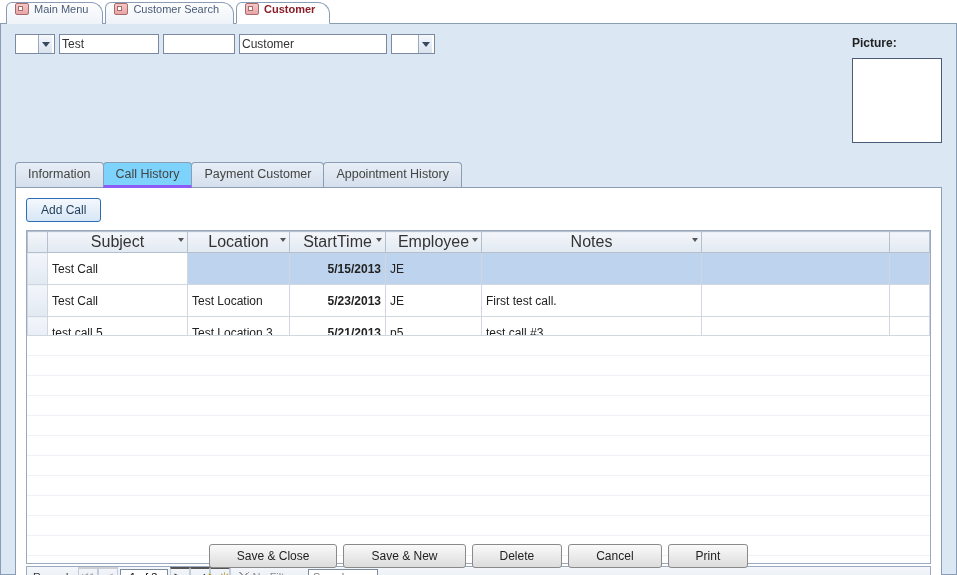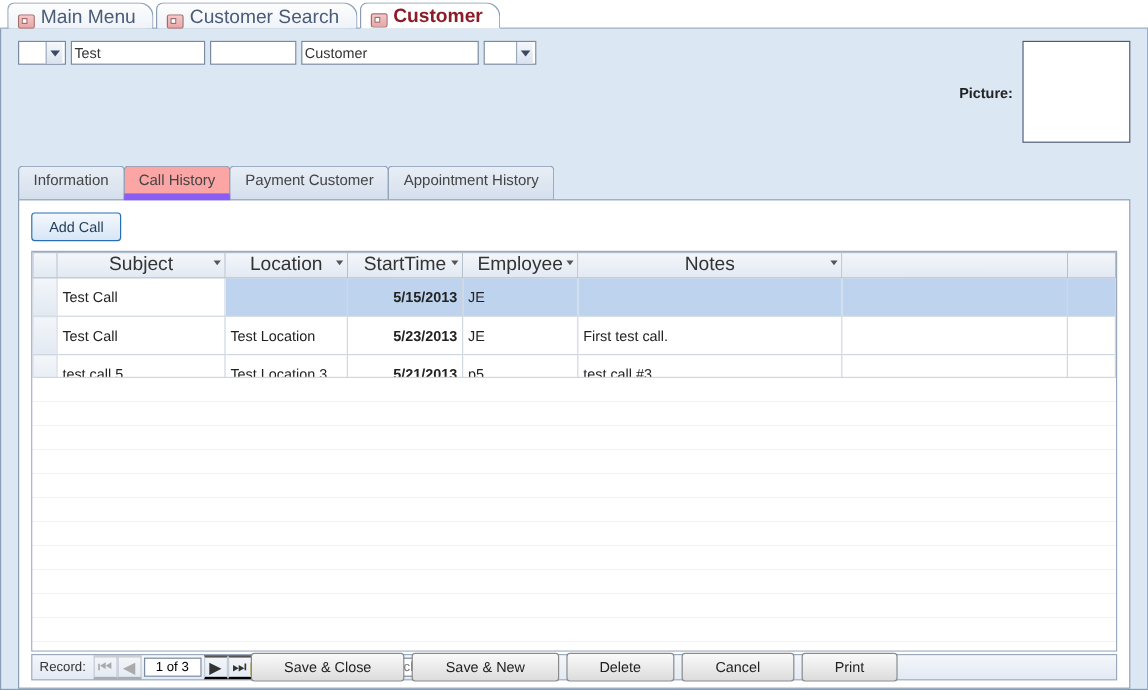--- a/index.html
+++ b/index.html
@@ -18,31 +18,31 @@
   .tabbar {
     display: flex;
     align-items: flex-end;
     height: 24px;
     background: #fff;
     border-bottom: 1px solid #8a9db5;
     padding-left: 6px;
   }
   .doctab {
     display: flex;
-    align-items: flex-end;
+    align-items: flex-start;
     gap: 5px;
     height: 22px;
     padding: 0 14px 0 8px;
     border: 1px solid #8a9db5;
     border-bottom: none;
     border-top-left-radius: 6px;
     border-top-right-radius: 12px;
     background: linear-gradient(#fdfdfd,#eef3f9);
     margin-right: 2px;
-    font-size: 16px;
+    font-size: 11px;
     color: #4a5c77;
     position: relative;
     top: 1px;
     cursor: pointer;
   }
   .doctab.active {
     background: #fff;
     color: #8b1d28;
     font-weight: 600;
     border-bottom: 1px solid #fff;
@@ -97,22 +97,23 @@
   .arrow::after {
     content:"";
     border-left:4px solid transparent;
     border-right:4px solid transparent;
     border-top:5px solid #3a4a60;
   }
   .txt { display:flex; align-items:center; }
   .picture-area {
     margin-left: auto;
     display: flex;
-    align-items: center;
+    align-items: flex-start;
     gap: 8px;
+    flex-direction: column;
   }
   .picture-label { font-weight: 600; color:#222; padding-top:2px;}
   .picture-box {
     width: 90px; height: 85px;
     border: 1px solid #4a5c77;
     background: #fff;
   }
   .jobtitle-row {
     display:flex; align-items:center; gap: 12px;
     margin-top: 8px;
@@ -133,22 +134,22 @@
     background: linear-gradient(#e8eef6,#d4dfec);
     border-top-left-radius: 4px;
     border-top-right-radius: 4px;
     color: #444;
     font-size: 12.5px;
     cursor:pointer;
     position:relative;
     top:1px;
   }
   .innertab.active {
-    background: #fca5a5;
-    border-bottom: 6px solid #8b5cf6;
+    background: #7dd3fc;
+    border-bottom: 3px solid #8b5cf6;
     z-index: 2;
   }
   .innertab + .innertab { margin-left: -1px; }
   .innertab-page {
     border: 1px solid #8a9db5;
     background: #fff;
     height: 408px;
     padding: 10px 10px 0 10px;
     position:relative;
   }
@@ -312,21 +313,21 @@
 </div>
 
 <div class="formpanel">
 
   <div class="toprow">
     <div class="namefields">
       <div class="combo" style="width:40px">
         <span style="flex:1"></span>
         <span class="arrow"></span>
       </div>
-      <div class="txt" style="width:112px">
+      <div class="txt" style="width:100px">
         <span>Test</span>
       </div>
       <div class="txt" style="width:72px">
         <span></span>
       </div>
       <div class="txt" style="width:148px">
         <span>Customer</span>
       </div>
       <div class="combo" style="width:44px">
         <span style="flex:1"></span>

